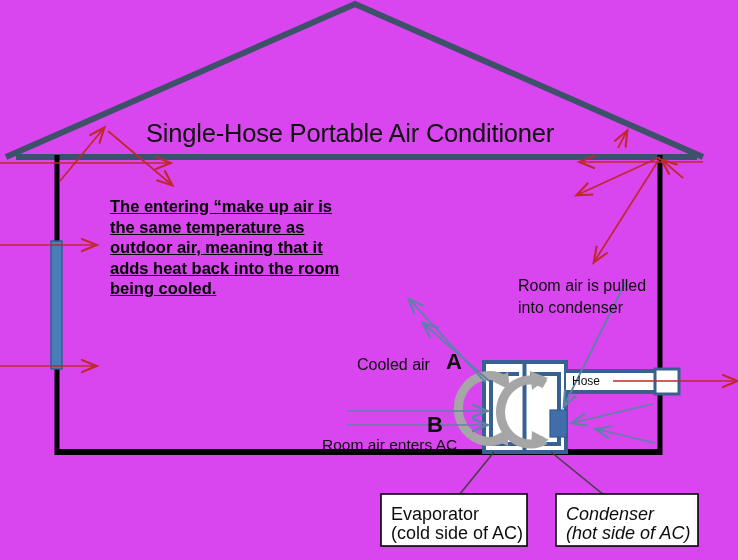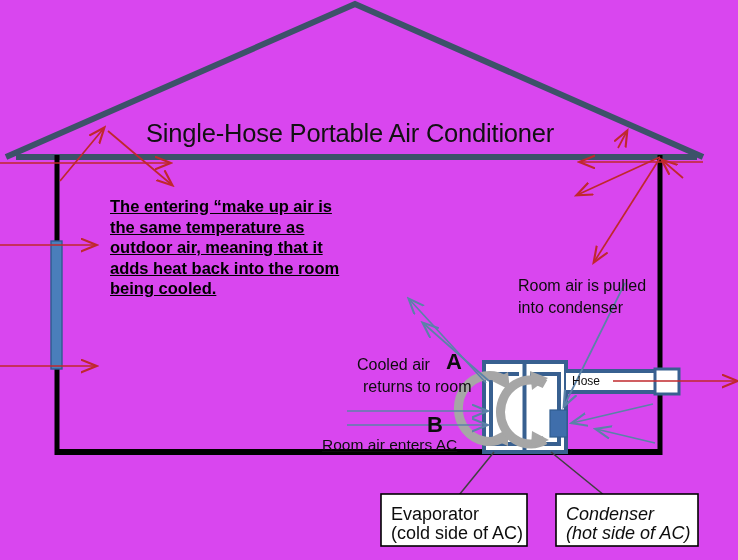--- a/index.html
+++ b/index.html
@@ -201,21 +201,21 @@
 
   <div class="txt" id="makeup-text">The entering “make up air is
 the same temperature as
 outdoor air, meaning that it
 adds heat back into the room
 being cooled.</div>
 
   <div class="txt" id="room-air-pulled-text">Room air is pulled
 into condenser</div>
 
-  <div class="txt" id="cooled-air-text"><span>Cooled air</span><span class="l2">returns to room</span></div>
+  <div class="txt" id="cooled-air-text"><span>Cooled air</span></div>
 
   <div class="txt" id="room-enters-text">Room air enters AC</div>
 
   <div class="txt" id="label-a">A</div>
 
   <div class="txt" id="label-b">B</div>
 
   <div class="txt" id="hose-text">Hose</div>
 
   <div class="callout-text" id="evap-text">Evaporator

